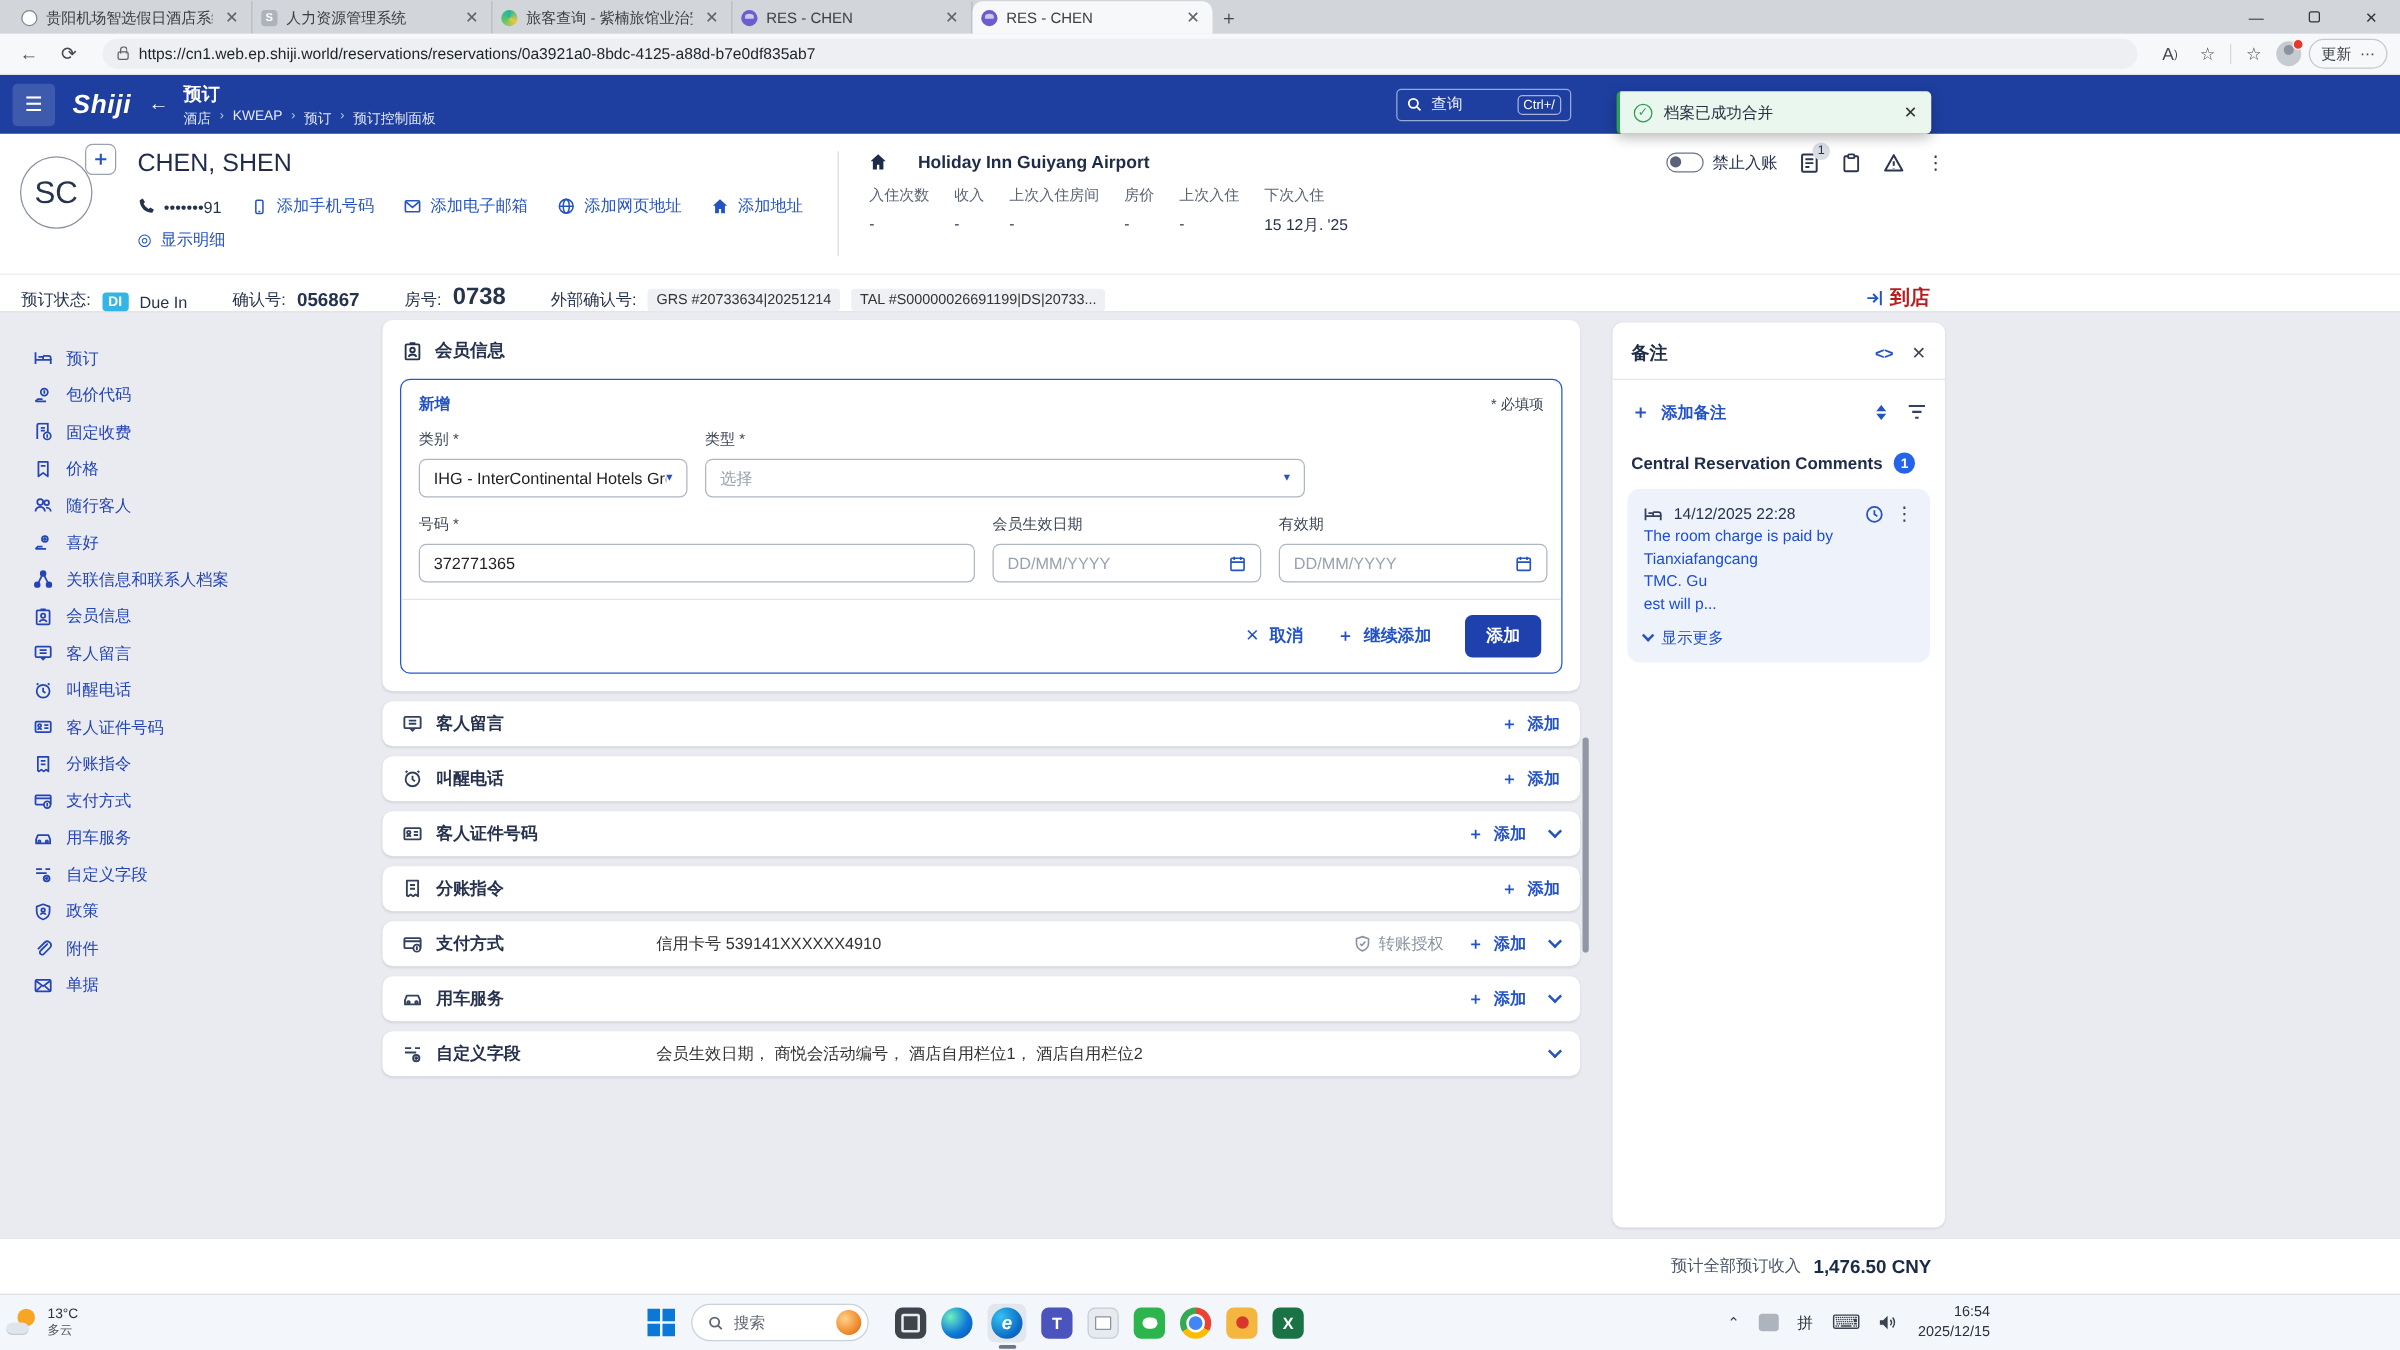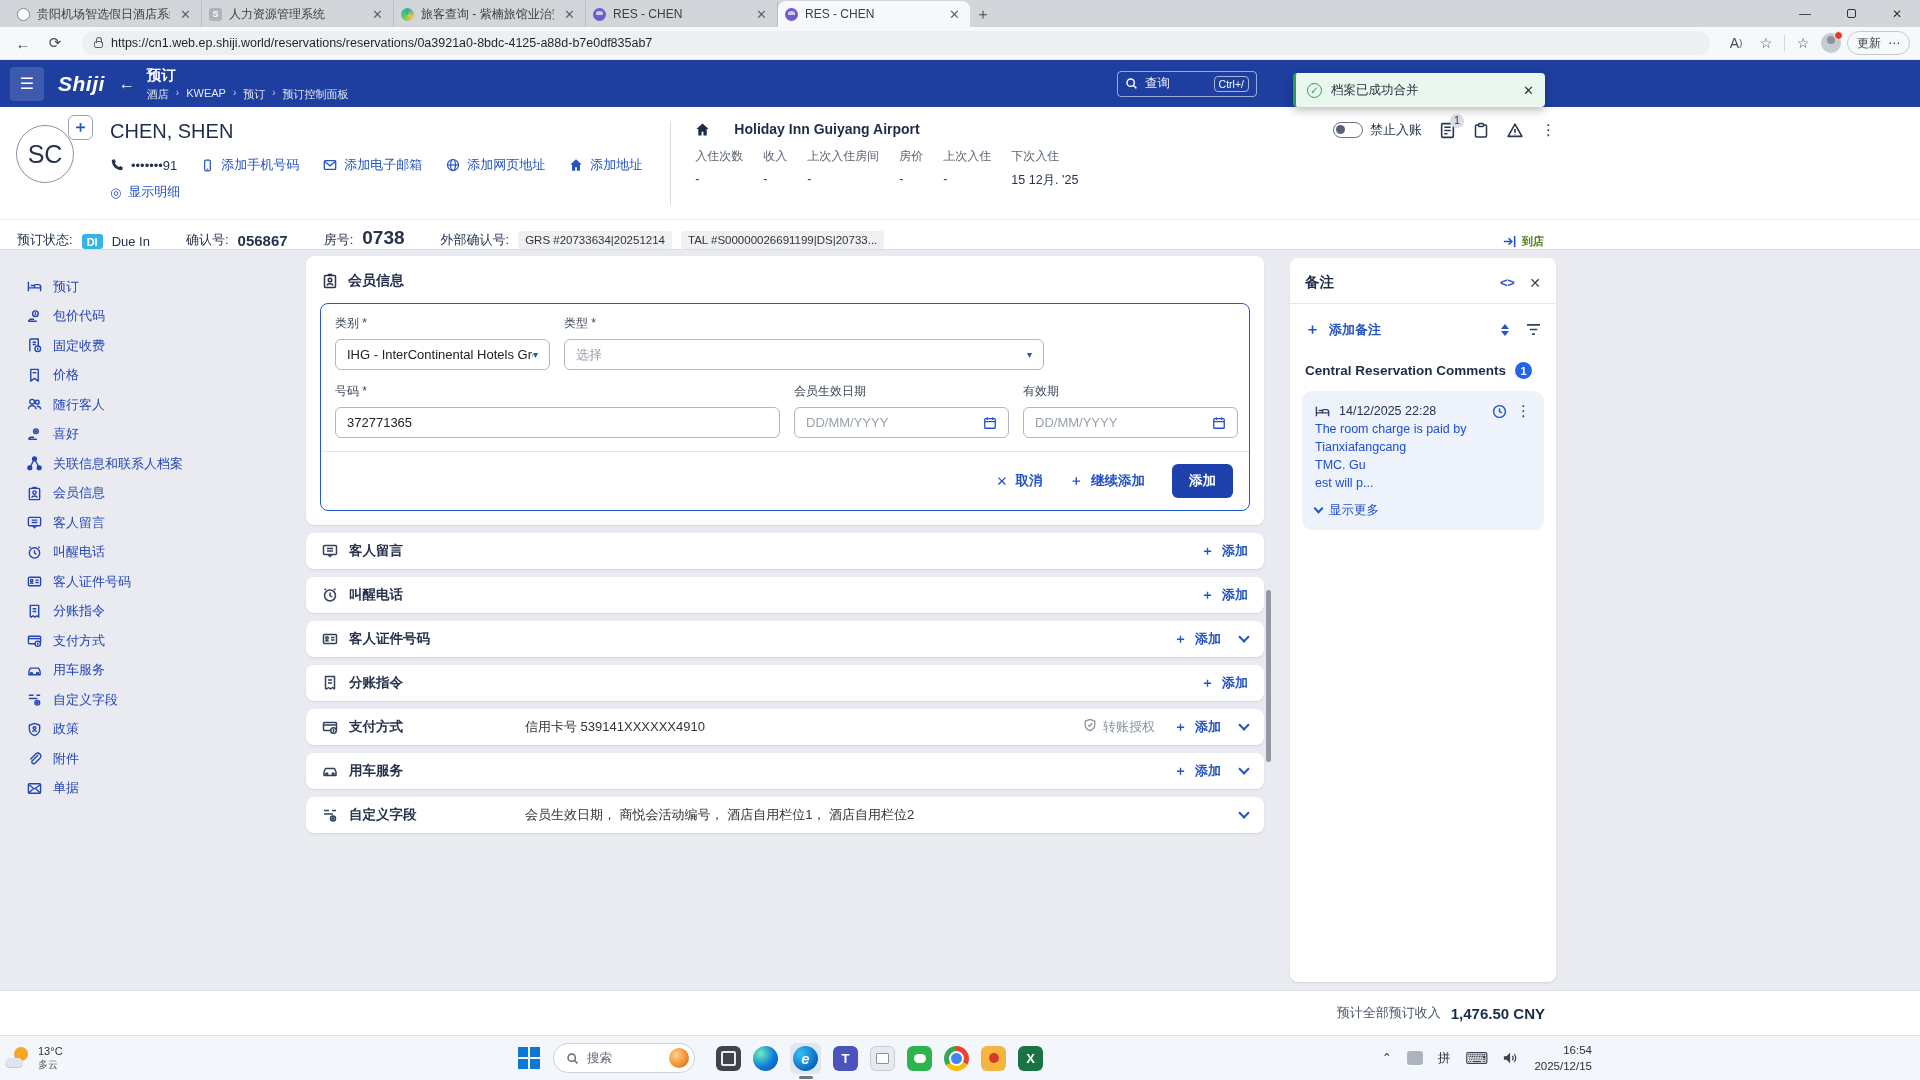--- a/index.html
+++ b/index.html
@@ -74,21 +74,21 @@
 .gic{position:relative;color:#2a3550}
 .bdg{position:absolute;top:-8px;right:-8px;width:14px;height:14px;border-radius:50%;background:#d9dde3;color:#26334d;font-size:10px;display:flex;align-items:center;justify-content:center}
 .vdots{font-size:15px;color:#2a3550;letter-spacing:0}
 
 .statusbar{height:31px;background:#fff;border-top:1px solid #eceef2;border-bottom:1px solid #d8dce3;display:flex;align-items:flex-end;gap:9px;padding:0 17px;position:relative;flex-shrink:0;font-size:13px;color:#26334d}
 .di{background:#35b5e5;color:#fff;font-weight:700;font-size:11px;padding:1.5px 5px;border-radius:3px}
 .confno{font-weight:700;font-size:15px}
 .roomno{font-weight:700;font-size:19px}
 .chip{background:#eef0f4;border-radius:3px;font-size:11.5px;padding:3px 7px;color:#333}
 .gap18{width:18px}
-.checkin{position:absolute;right:376px;display:flex;gap:5px;align-items:center;color:#4d7c0f;font-weight:700;font-size:11px}
+.checkin{position:absolute;right:376px;display:flex;gap:5px;align-items:center;color:#b91c1c;font-weight:700;font-size:16px}
 
 .mainwrap{flex:1;display:flex;position:relative;overflow:hidden}
 .sidebar{width:300px;flex-shrink:0;padding:22px 0 0 27px}
 .sitem{height:29.5px;display:flex;align-items:center;gap:11px;color:#2445b5;font-size:13px;cursor:default}
 .sitem svg{flex-shrink:0}
 .content{width:958px;margin:6px 0 0 6px}
 .card{background:#fff;border-radius:8px;box-shadow:0 1px 2px rgba(16,24,40,.1)}
 .membercard{padding:12px 14px 14px}
 .mhead{display:flex;gap:10px;align-items:center;font-weight:700;color:#27324e;font-size:14px;padding:4px 2px 13px}
 .innerbox{border:1.5px solid #2457d6;border-radius:8px;padding:11px 14px 0;overflow:hidden}
@@ -106,21 +106,21 @@
 .w215{width:215px}.w445{width:445px}.w438{width:480px}
 .divline{height:1px;background:#e1e5ea;margin:4px -14px 0}
 .actrow{display:flex;align-items:center;justify-content:flex-end;gap:27px;padding:12px 2px}
 .linkbtn{display:flex;gap:8px;align-items:center;color:#2453c4;font-weight:700;font-size:13.5px}
 .pbtn{background:#1e41ae;color:#fff;font-weight:700;font-size:13.5px;border-radius:6px;padding:8px 17px;border:0;font-family:inherit}
 .secrow{height:36px;margin-top:8px;display:flex;align-items:center;padding:0 16px;background:#fff;border-radius:8px;box-shadow:0 1px 2px rgba(16,24,40,.1)}
 .sic{width:27px;color:#33415e;flex-shrink:0}
 .stt{font-weight:700;color:#27324e;font-size:13.5px;width:176px}
 .sval{font-size:13px;color:#333;flex:1;white-space:nowrap;overflow:hidden}
 .sright{display:flex;align-items:center;gap:19px;margin-left:auto}
-.graylink{display:flex;gap:6px;color:#8a93a1;font-size:13px}
+.graylink{display:flex;gap:6px;align-items:center;color:#8a93a1;font-size:13px}
 .chev{width:8px;height:8px;border-right:2px solid #2453c4;border-bottom:2px solid #2453c4;transform:rotate(45deg);margin-top:-4px}
 .scrollthumb{position:absolute;left:1266px;top:340px;width:5px;height:172px;background:#9198a3;border-radius:3px}
 
 .notes{position:absolute;left:1290px;top:8px;width:266px;height:724px;background:#fff;border-radius:8px;box-shadow:0 1px 2px rgba(16,24,40,.1);font-size:13px}
 .nhead{display:flex;align-items:center;padding:15px 15px 11px;border-bottom:1px solid #e4e7ec}
 .ntitle{font-weight:700;font-size:14.5px;color:#1f2c49;flex:1}
 .ncode{color:#2453c4;font-weight:700;font-size:13px;letter-spacing:-.5px}
 .nclose{margin-left:15px;color:#3c4657;font-size:14px;font-weight:700}
 .ntools{display:flex;align-items:center;padding:16px 15px 13px}
 .naddl{display:flex;gap:9px;align-items:center;color:#2453c4;font-weight:700;font-size:13px;flex:1}
@@ -547,20 +547,24 @@
         <div class="mhead">
           <svg width="16" height="16" viewBox="0 0 16 16" fill="none" stroke="#27324e" stroke-width="1.5">
               <rect x="2.5" y="2.5" width="11" height="12" rx="1"></rect>
               <path d="M6.5 2.5v-1h3v1"></path>
               <circle cx="8" cy="7" r="1.8"></circle>
               <path d="M5 12.5c.5-2.5 5.5-2.5 6 0"></path>
             </svg>
           <span>会员信息</span>
         </div>
         <div class="innerbox">
+          <div class="newrow">
+            <span class="newlb">新增</span>
+            <span class="reqlb">* 必填项</span>
+          </div>
           <div class="frow">
             <div class="fld">
               <span class="flabel">类别 *</span>
               <div class="selectbox w215">
                 <span style="overflow:hidden;white-space:nowrap">IHG - InterContinental Hotels Group</span>
                 <span class="caret">▾</span>
               </div>
             </div>
             <div class="fld">
               <span class="flabel">类型 *</span>

